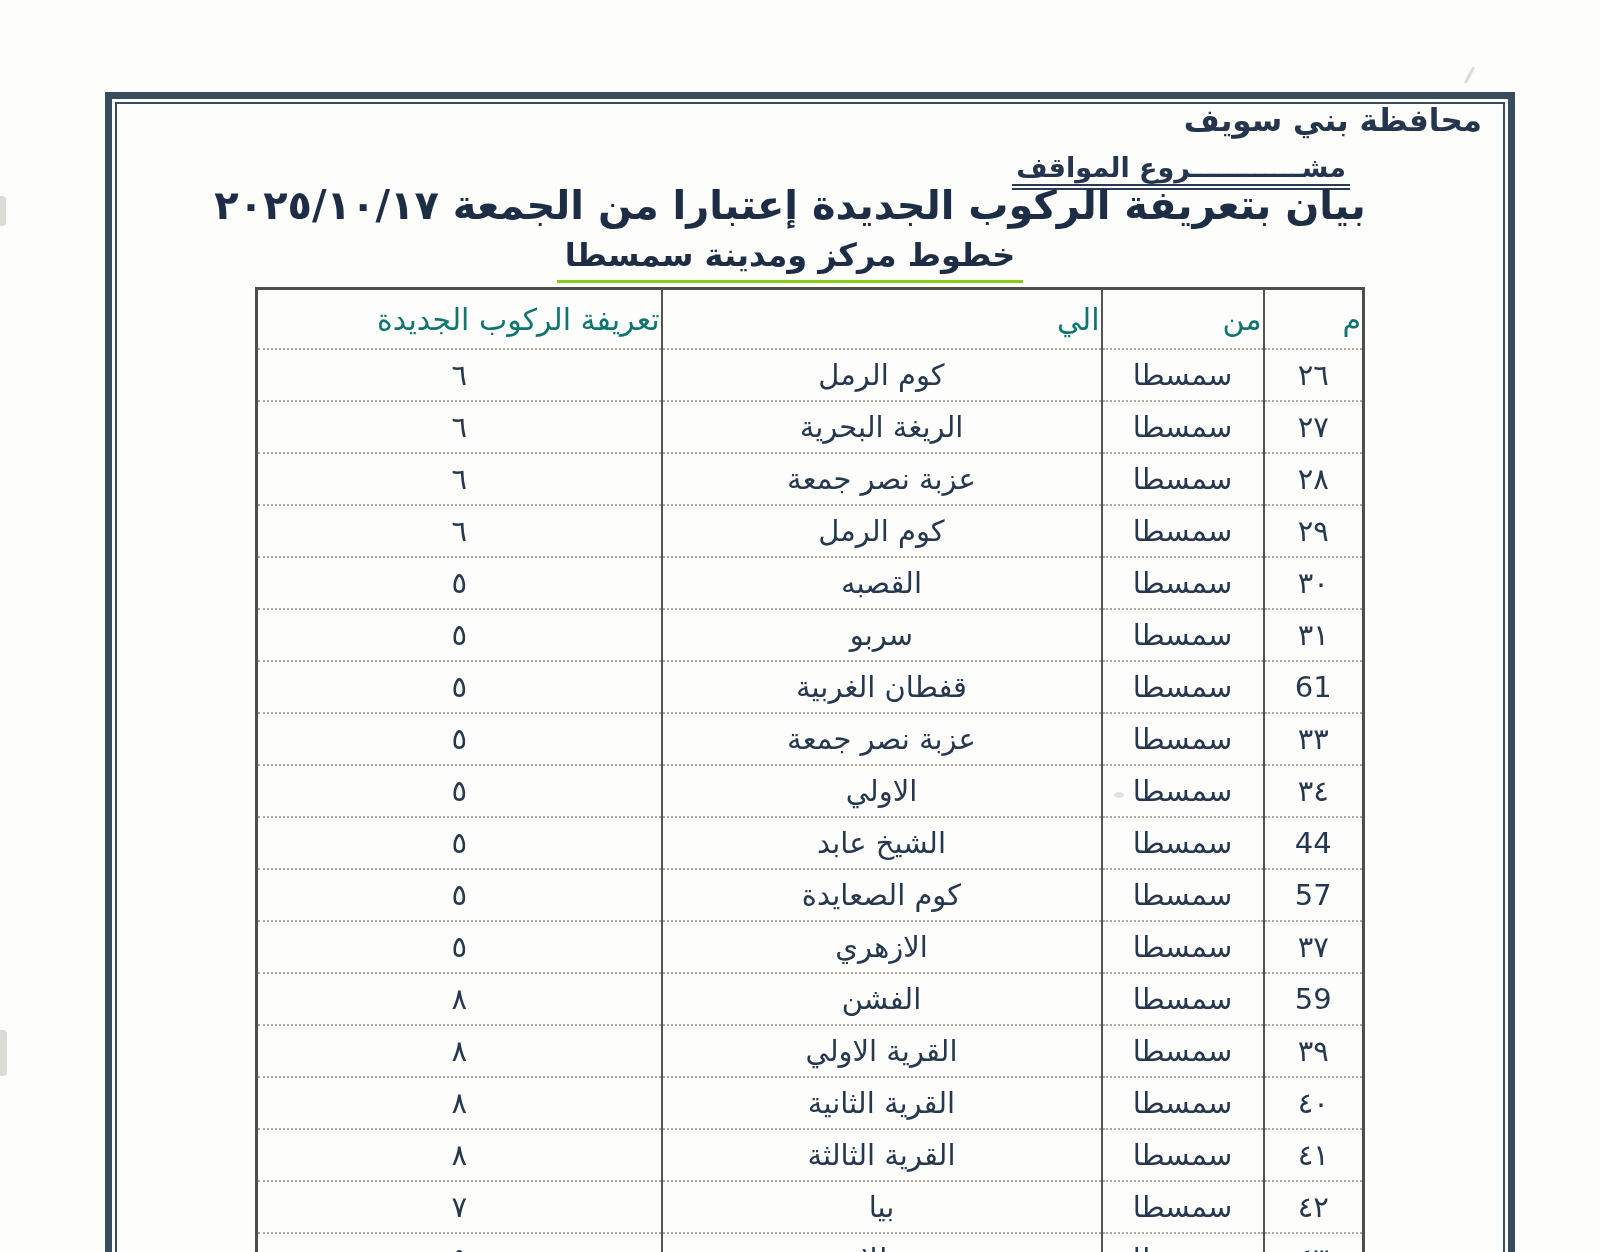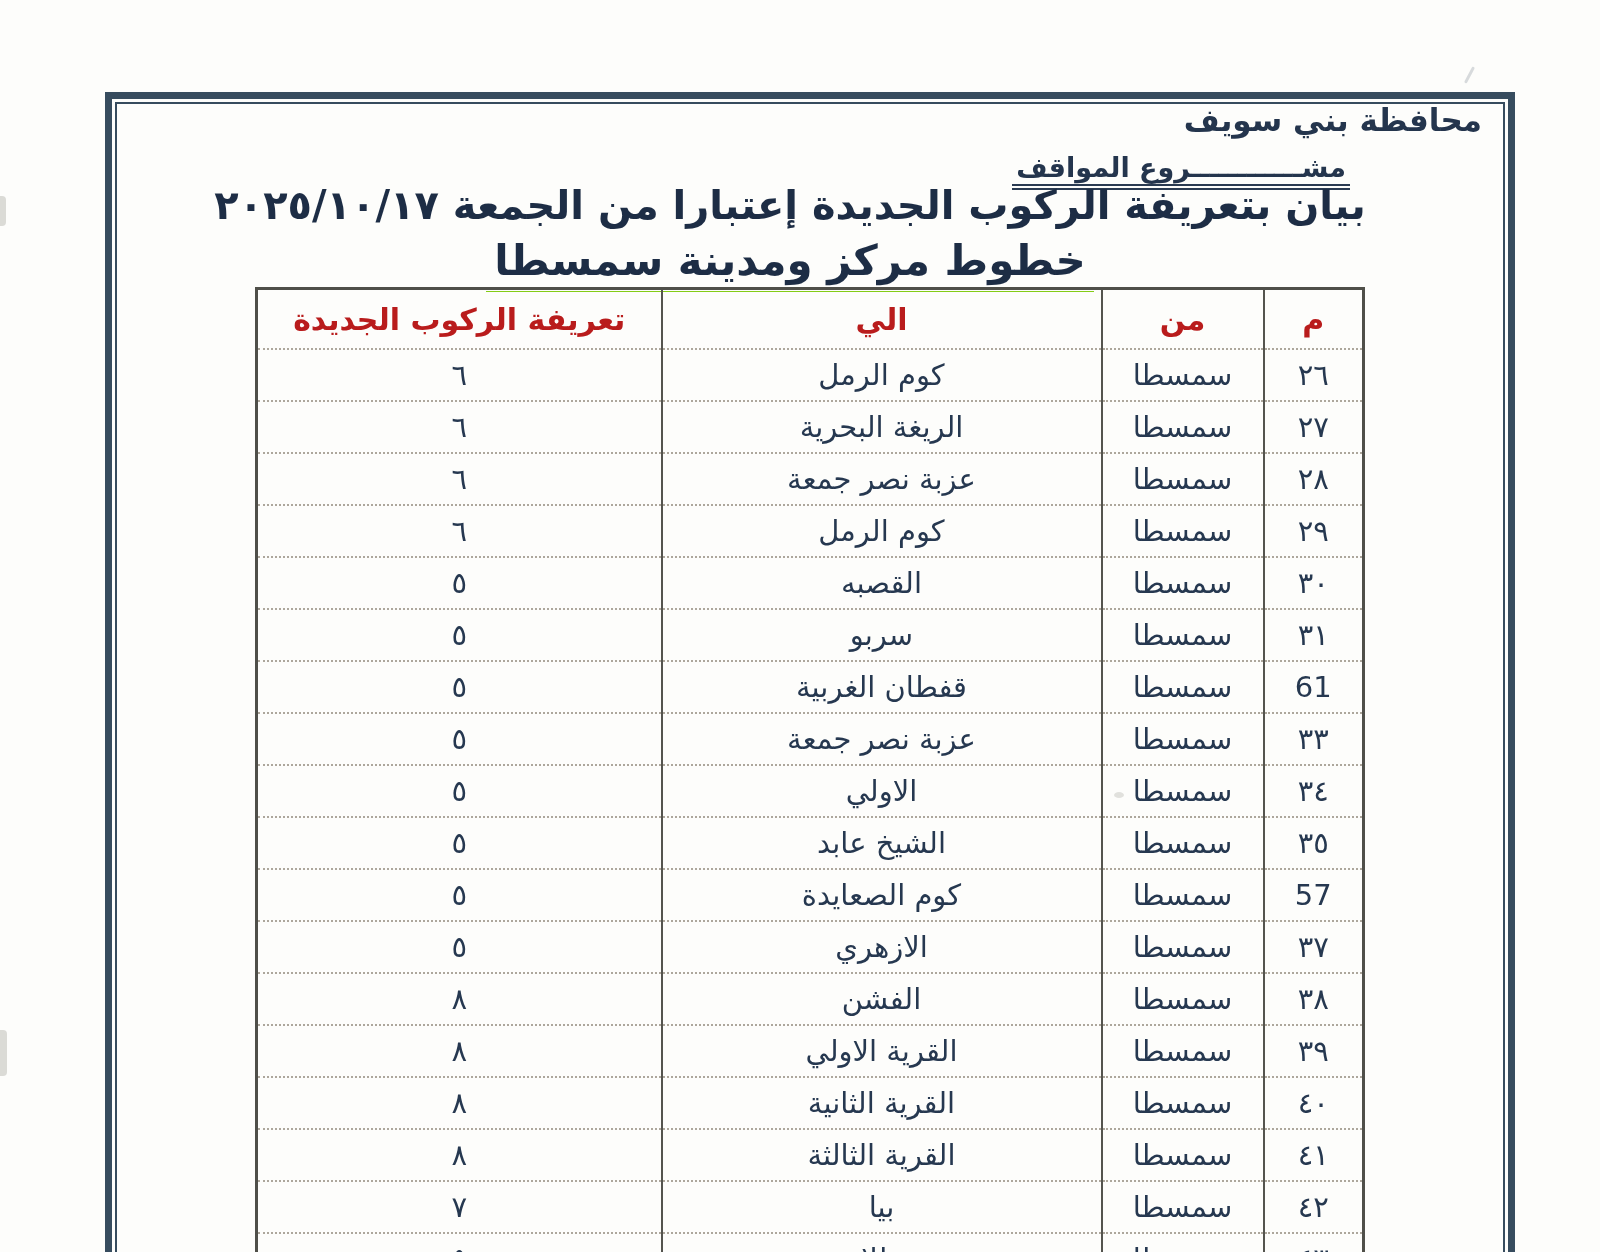--- a/index.html
+++ b/index.html
@@ -12,35 +12,36 @@
   
   .frame{position:absolute;left:105px;top:92px;width:1396px;height:1250px;border:7px solid #374c5e;}
   .frame-inner{position:absolute;inset:3px;border:2px solid #374c5e;}
   
   .org1{position:absolute;top:102px;right:118px;font-size:31px;font-weight:700;direction:rtl;white-space:nowrap;}
   .org2{position:absolute;top:140px;right:250px;font-size:27px;font-weight:700;direction:rtl;white-space:nowrap;margin-top:12px;}
   .org2 .dbl-ul{border-bottom:6px double #2a3b52;padding:0 4px 1px 4px;}
   .doc-title{position:absolute;top:182px;left:10px;width:1560px;text-align:center;
     font-size:40px;font-weight:700;direction:rtl;white-space:nowrap;color:#1d2d45;}
   .subtitle-wrap{position:absolute;top:236px;left:10px;width:1560px;text-align:center;direction:rtl;}
-  .subtitle{display:inline-block;font-size:42px;font-weight:700;color:#1d2d45;
-    border-bottom:1px solid #84cc16;padding:0 8px 6px 8px;}
+  .subtitle{display:inline-block;font-size:32px;font-weight:700;color:#1d2d45;
+    border-bottom:3px solid #84cc16;padding:0 8px 6px 8px;}
   
   .tariff-table{
     position:absolute;left:255px;top:287px;width:1107px;
     border-collapse:collapse;table-layout:fixed;direction:rtl;
     border:3px solid #4f4f49;
   }
   .tariff-table th,.tariff-table td{
     border-left:2px solid #54544e;border-right:2px solid #54544e;
     text-align:center;vertical-align:middle;overflow:hidden;white-space:nowrap;
   }
   .tariff-table thead th{
-    height:56px;font-size:30px;font-weight:700;color:#b91c1c;
+    height:56px;font-size:30px;font-weight:400;color:#0f766e;
     border-bottom:2px dotted #ada79c;
+    text-align:right;
   }
   .tariff-table tbody td{
     height:48px;font-size:29px;color:#263850;
     border-top:2px dotted #ada79c;
   }
   .tariff-table tbody tr:first-child td{border-top:none;}
   td.c-serial,td.c-tariff{font-size:28px;}
   
   .speck{position:absolute;background:#c3c7cb;}
   .speck-squiggle{left:1468px;top:66px;width:3px;height:18px;transform:rotate(28deg);opacity:.65;border-radius:2px;}
@@ -144,42 +145,42 @@
   </tr>
 
   <tr>
     <td class="c-serial">٣٤</td>
     <td class="c-from">سمسطا</td>
     <td class="c-to">الاولي</td>
     <td class="c-tariff">٥</td>
   </tr>
 
   <tr>
-    <td class="c-serial">٣٥</td>
+    <td class="c-serial">44</td>
     <td class="c-from">سمسطا</td>
     <td class="c-to">الشيخ عابد</td>
     <td class="c-tariff">٥</td>
   </tr>
 
   <tr>
     <td class="c-serial">57</td>
     <td class="c-from">سمسطا</td>
     <td class="c-to">كوم الصعايدة</td>
     <td class="c-tariff">٥</td>
   </tr>
 
   <tr>
     <td class="c-serial">٣٧</td>
     <td class="c-from">سمسطا</td>
     <td class="c-to">الازهري</td>
     <td class="c-tariff">٥</td>
   </tr>
 
   <tr>
-    <td class="c-serial">٣٨</td>
+    <td class="c-serial">59</td>
     <td class="c-from">سمسطا</td>
     <td class="c-to">الفشن</td>
     <td class="c-tariff">٨</td>
   </tr>
 
   <tr>
     <td class="c-serial">٣٩</td>
     <td class="c-from">سمسطا</td>
     <td class="c-to">القرية الاولي</td>
     <td class="c-tariff">٨</td>

